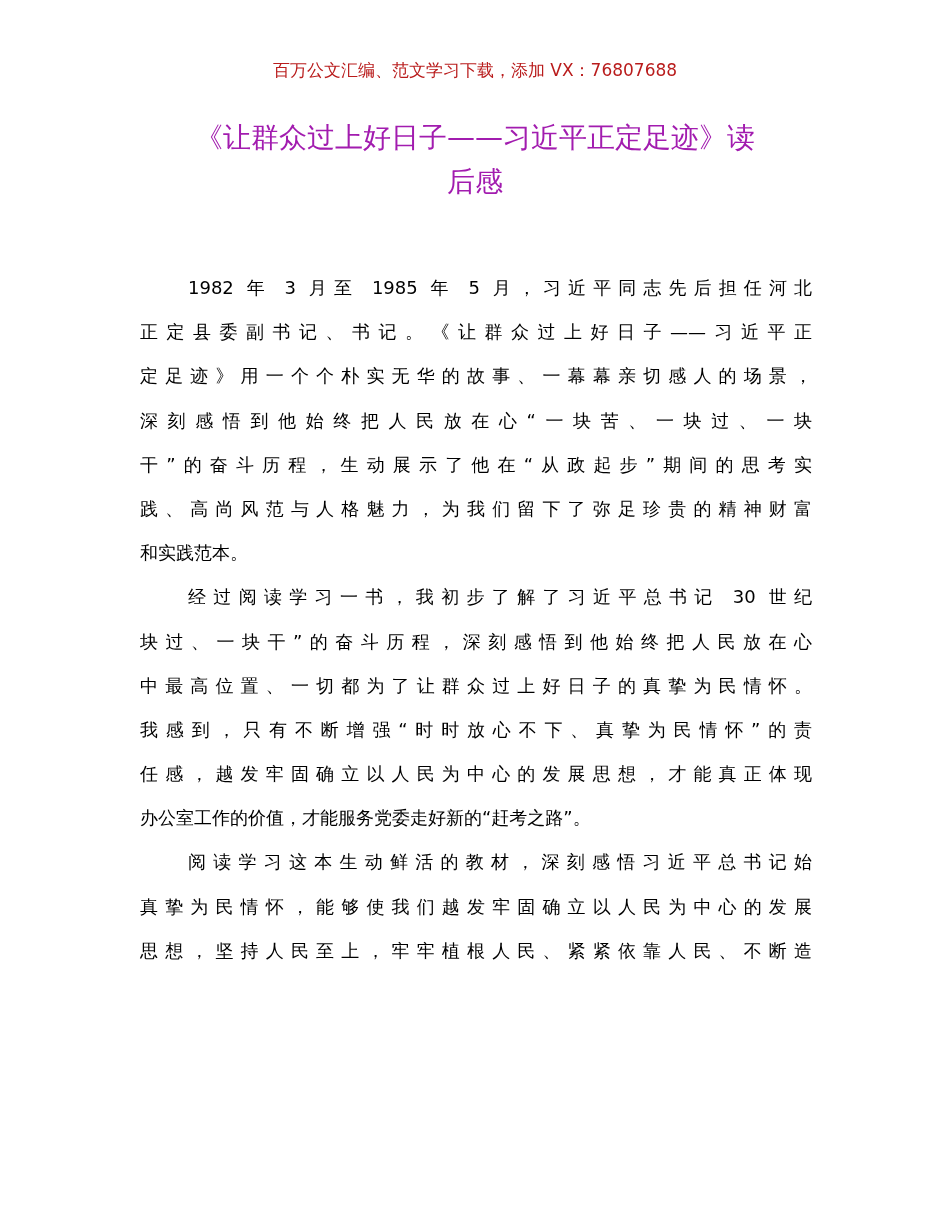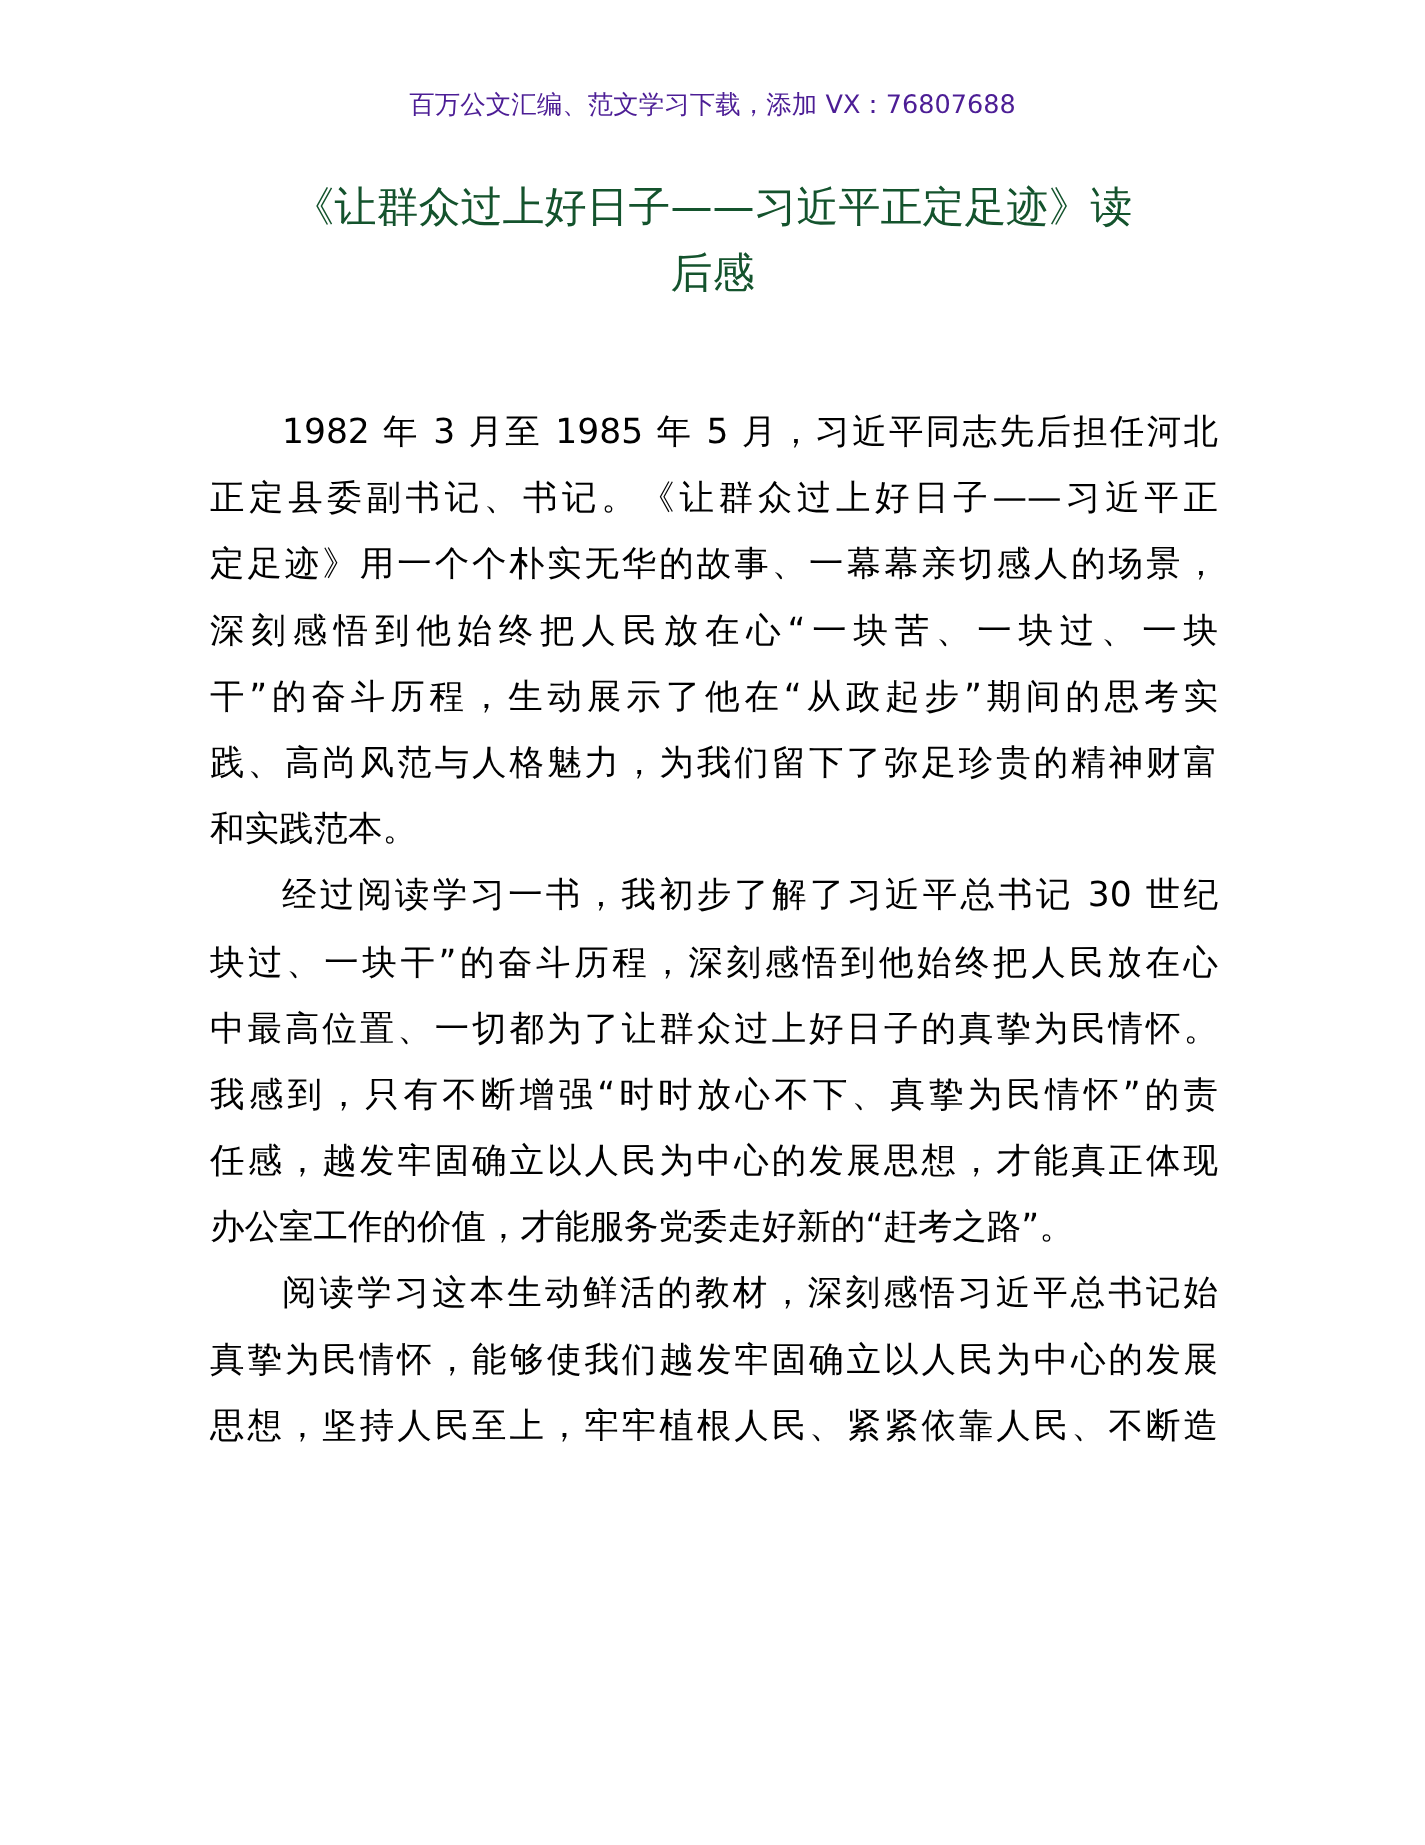--- a/index.html
+++ b/index.html
@@ -16,51 +16,51 @@
       color: #000000;
     }
     .header-banner {
       position: absolute;
       top: 58px;
       left: 0;
       width: 950px;
       text-align: center;
       font-size: 17px;
       line-height: 24px;
-      color: #4c1d95;
+      color: #b91c1c;
       white-space: nowrap;
     }
     .doc-title {
       position: absolute;
       top: 116px;
       left: 100px;
       width: 750px;
       text-align: center;
       font-size: 28px;
       line-height: 44px;
-      color: #14532d;
+      color: #a21caf;
     }
     .doc-title .title-line {
       display: block;
       white-space: nowrap;
     }
     .doc-body {
       position: absolute;
       top: 266px;
       left: 140px;
       width: 672px;
     }
     .paragraph {
       margin: 0;
     }
     .line {
       display: block;
       height: 44.2px;
       line-height: 44.2px;
-      font-size: 23px;
+      font-size: 18px;
       white-space: nowrap;
       text-align: justify;
       text-align-last: justify;
     }
     .line.first {
       padding-left: 48px;
     }
     .line.last {
       text-align-last: left;
     }

